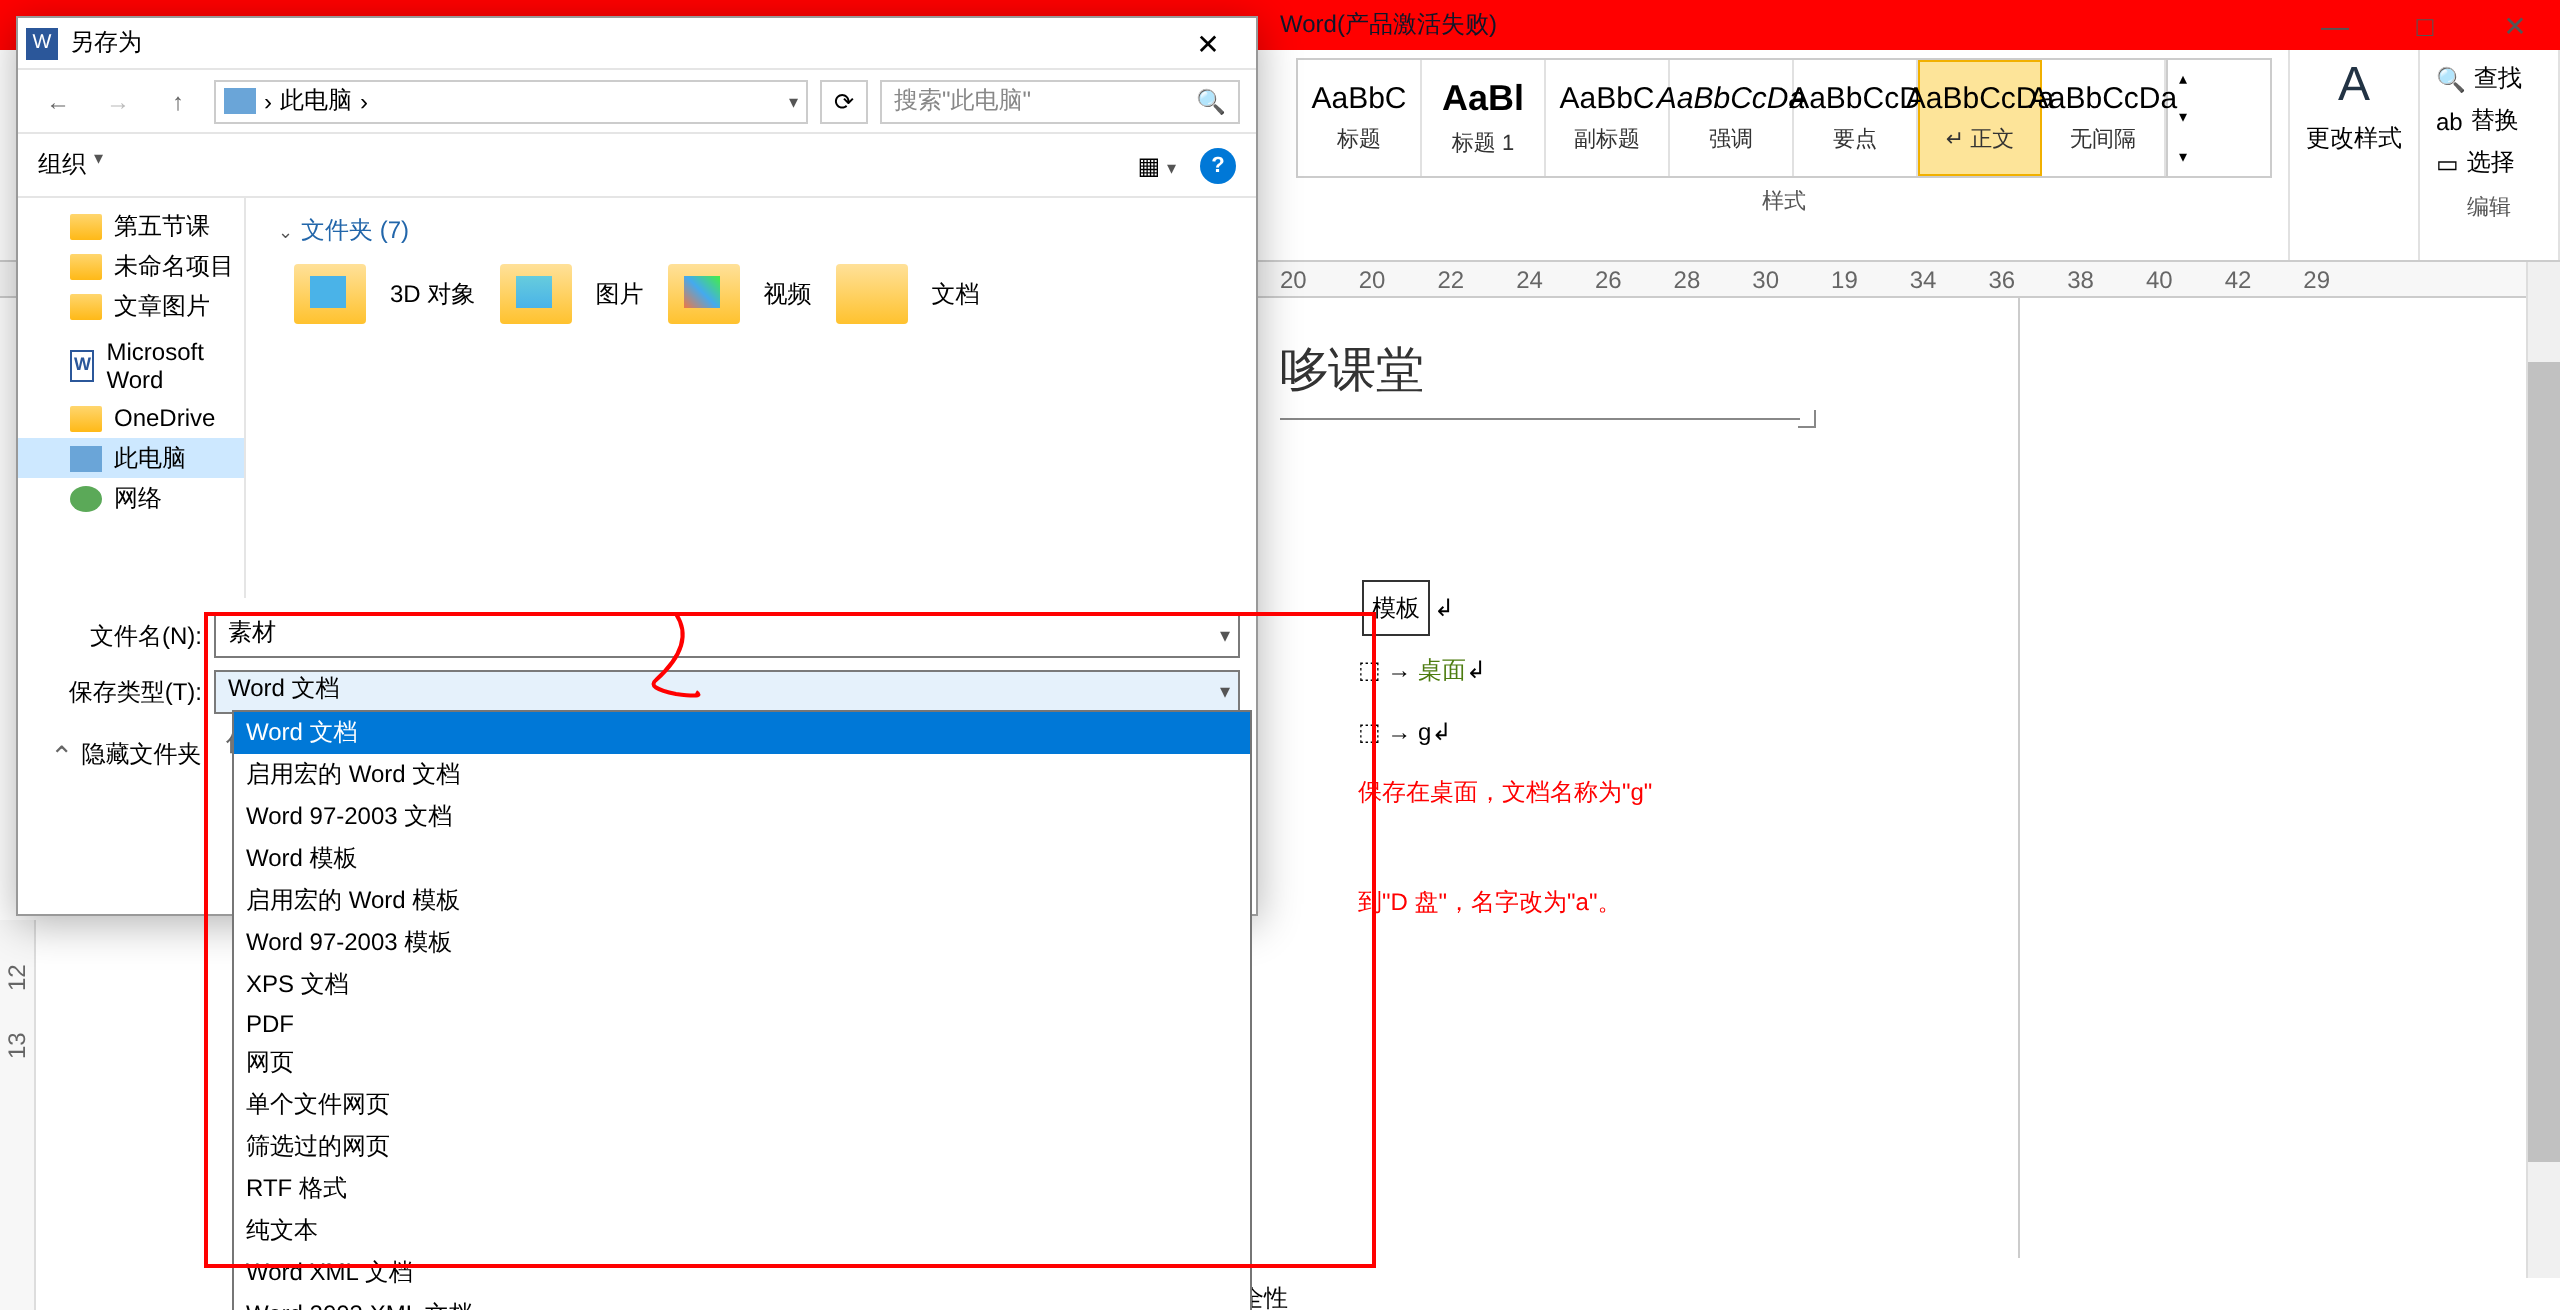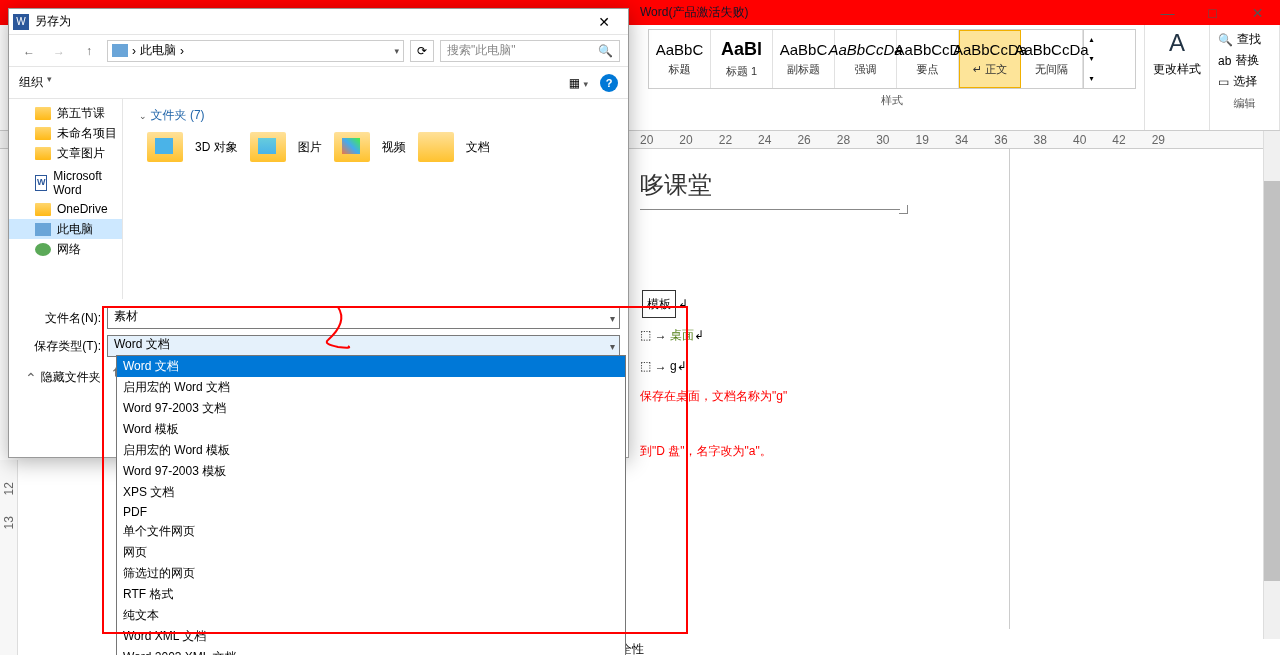--- a/index.html
+++ b/index.html
@@ -35,21 +35,21 @@
 .word-doc-area { background: #fff; padding-left: 640px; position: relative; height: 480px; }
 .word-page { background: #fff; width: 370px; margin-left: 0; position: relative; border-right: 1px solid #ccc; height: 480px; }
 .doc-title { font-size: 24px; padding: 20px 0 0 0; color: #333; }
 .doc-hr { border-bottom: 1px solid #888; width: 260px; margin-top: 8px; position: relative; }
 .doc-hr::after { content: ""; position: absolute; right: -8px; top: -4px; width: 8px; height: 8px; border-right: 1px solid #888; border-bottom: 1px solid #888; }
 
 .doc-content { margin-top: 80px; font-size: 12px; line-height: 2.2; }
 .doc-green { color: #4d7c0f; }
 .doc-red { color: #f00; }
 .doc-box { border: 1px solid #333; padding: 0 4px; display: inline-block; margin: 0 2px; }
-.doc-line { margin-bottom: 4px; }
+.doc-line { margin-bottom: 4px; margin-left: 39px; }
 
 .word-scrollbar-v { position: absolute; right: 0; top: 131px; width: 17px; height: 508px; background: #f0f0f0; border-left: 1px solid #ddd; }
 .scrollbar-thumb-v { background: #c1c1c1; width: 100%; height: 400px; margin-top: 50px; }
 
 
 .dialog { position: absolute; top: 8px; left: 8px; width: 621px; height: 450px; background: #fff; border: 1px solid #999; box-shadow: 0 4px 20px rgba(0,0,0,0.3); z-index: 10; }
 .dialog-titlebar { height: 26px; display: flex; align-items: center; padding: 0 4px; border-bottom: 1px solid #e5e5e5; }
 .dialog-icon { width: 16px; height: 16px; background: #2b579a; color: #fff; display: flex; align-items: center; justify-content: center; font-size: 10px; margin-right: 6px; }
 .dialog-title { flex: 1; font-size: 12px; }
 .dialog-close { width: 40px; height: 26px; display: flex; align-items: center; justify-content: center; font-size: 14px; }
@@ -347,22 +347,22 @@
 
 <div class="dropdown" id="filetype-dropdown">
     <div class="dropdown-item selected">Word 文档</div>
     <div class="dropdown-item">启用宏的 Word 文档</div>
     <div class="dropdown-item">Word 97-2003 文档</div>
     <div class="dropdown-item">Word 模板</div>
     <div class="dropdown-item">启用宏的 Word 模板</div>
     <div class="dropdown-item">Word 97-2003 模板</div>
     <div class="dropdown-item">XPS 文档</div>
     <div class="dropdown-item">PDF</div>
+    <div class="dropdown-item">网页</div>
     <div class="dropdown-item">单个文件网页</div>
-    <div class="dropdown-item">网页</div>
     <div class="dropdown-item">筛选过的网页</div>
     <div class="dropdown-item">RTF 格式</div>
     <div class="dropdown-item">纯文本</div>
     <div class="dropdown-item">Word XML 文档</div>
     <div class="dropdown-item">Word 2003 XML 文档</div>
   </div>
 
 <div class="red-box"></div>
 <svg class="red-arrow" width="60" height="60">
   <path d="M30 5 Q40 20 20 38 Q15 42 30 45 Q45 47 40 44" stroke="#ff0000" stroke-width="2" fill="none"></path>

